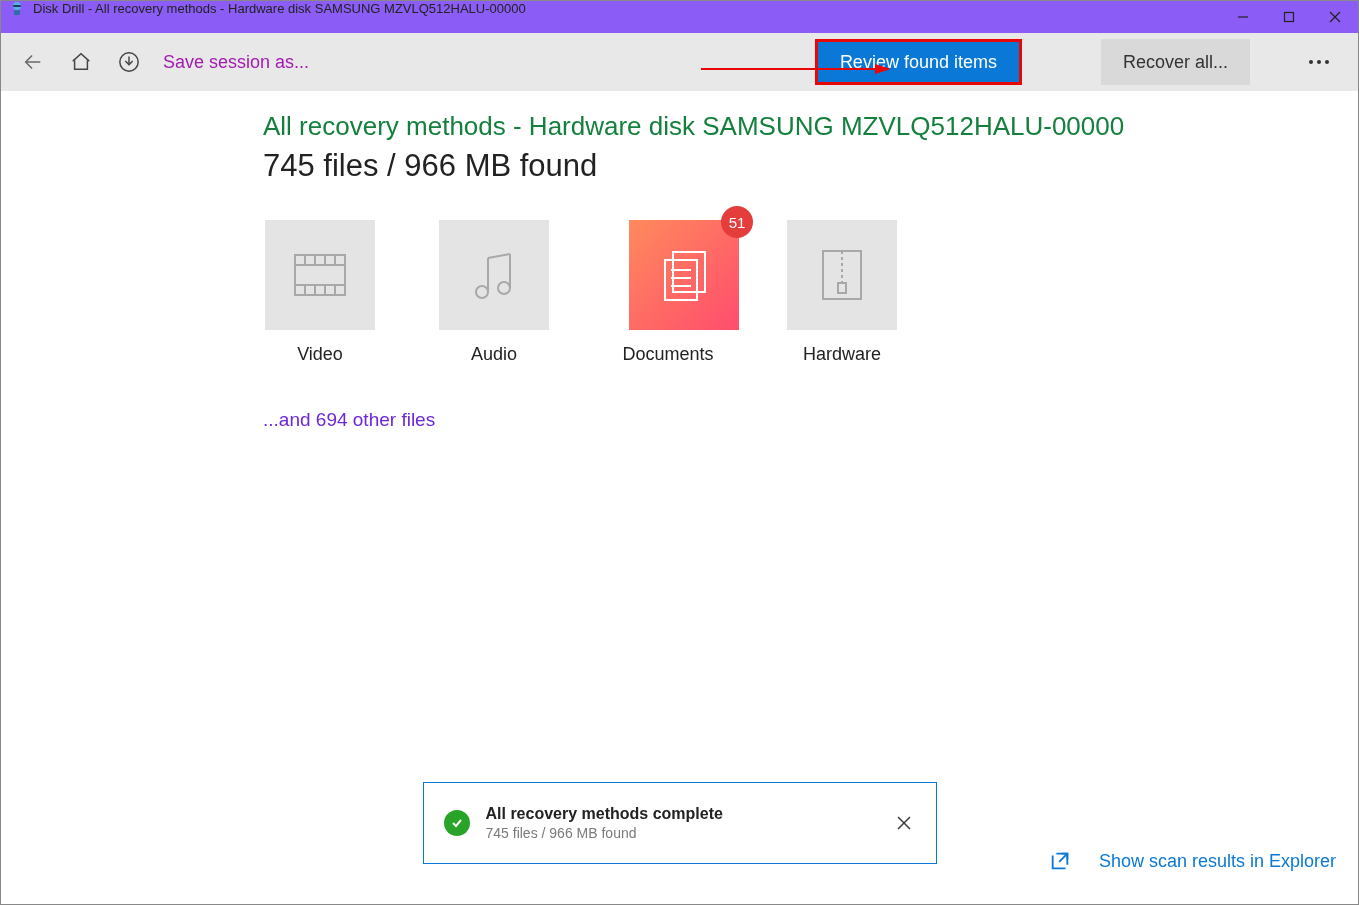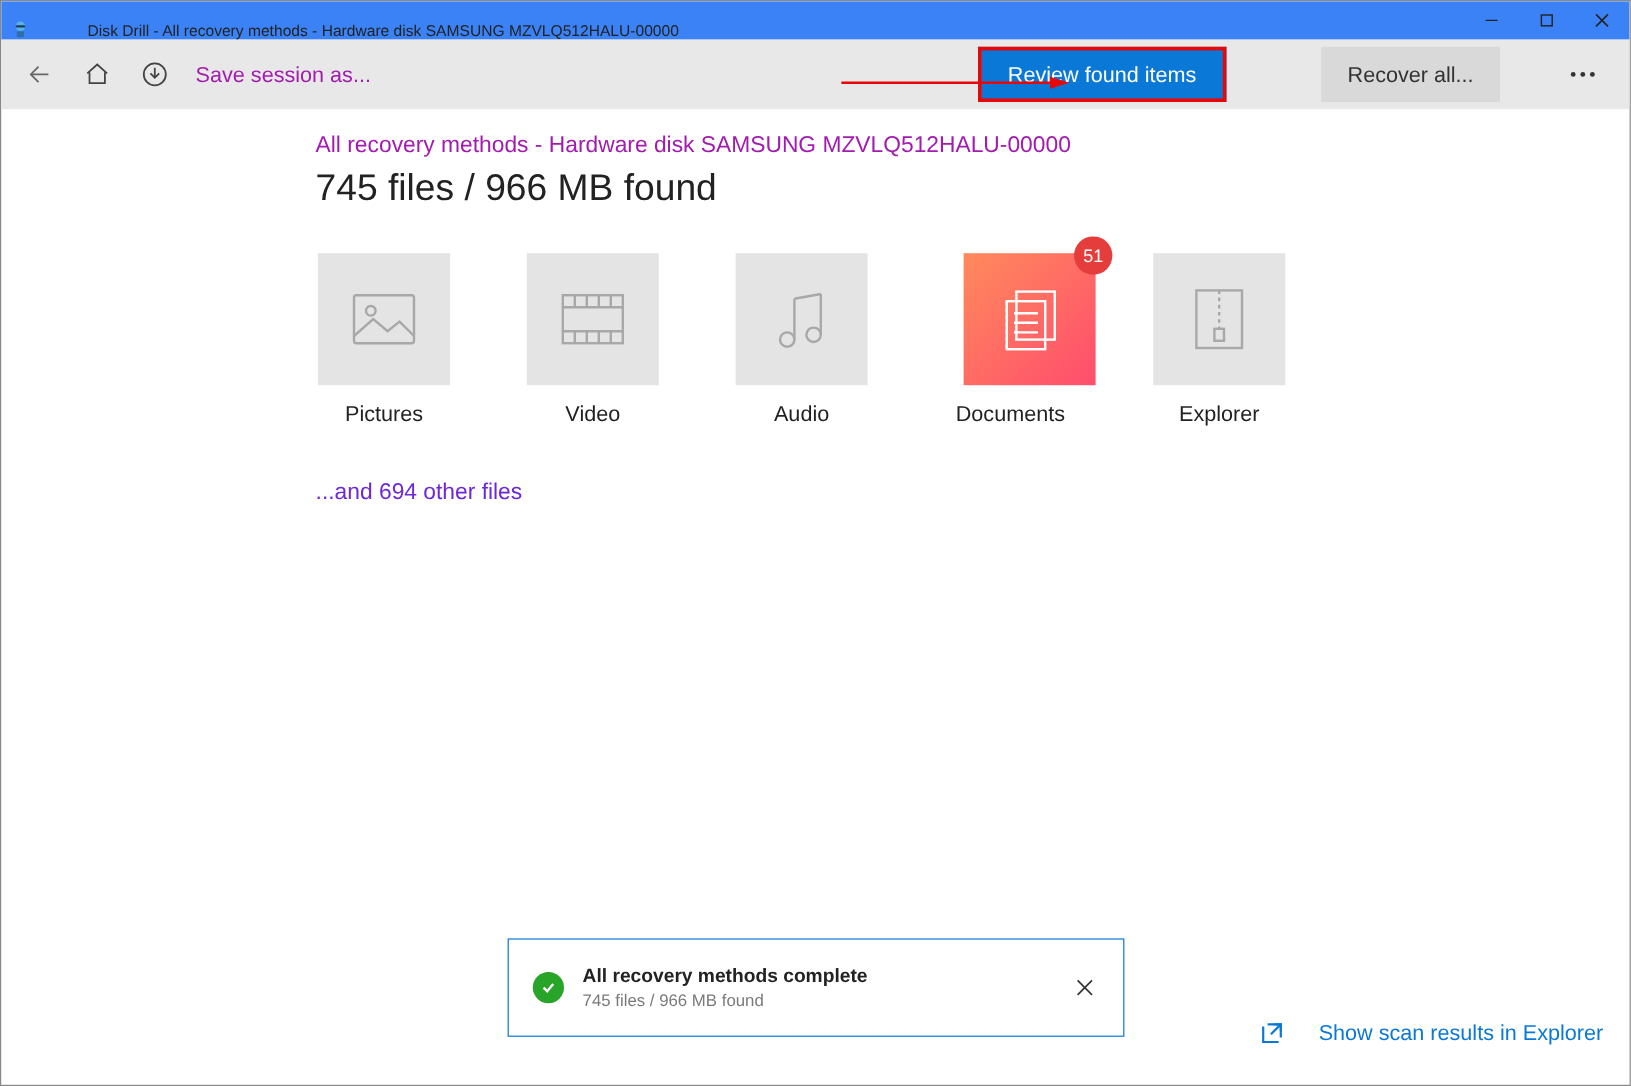--- a/index.html
+++ b/index.html
@@ -9,25 +9,24 @@
     width: 1359px;
     height: 905px;
     border: 1px solid #888;
     overflow: hidden;
     position: relative;
   }
   
   .titlebar {
     height: 32px;
     display: flex;
-    align-items: flex-end;
+    align-items: flex-start;
     padding-left: 8px;
-    background: #3b82f6;
+    background: #8b5cf6;
     font-size: 13px;
-    gap: 40px;
   }
   .titlebar .app-icon {
     width: 16px; height: 16px;
     margin-right: 8px;
     display:flex; align-items:center; justify-content:center;
   }
   .titlebar .title { flex: 1; color: #222; }
   .win-controls { display: flex; height: 100%; }
   .win-btn {
     width: 46px; height: 100%;
@@ -86,22 +85,22 @@
     left: 700px;
     width: 190px;
     height: 12px;
     pointer-events: none;
   }
   
   .content {
     padding: 20px 0 0 262px;
   }
   .breadcrumb {
-    font-size: 19px;
-    color: #a21caf;
+    font-size: 26px;
+    color: #15803d;
     margin-bottom: 6px;
   }
   .headline {
     font-size: 31px;
     color: #222;
     font-weight: 400;
     margin-bottom: 36px;
   }
   .cats {
     display: flex;
@@ -255,30 +254,20 @@
   <line x1="0" y1="6" x2="178" y2="6" stroke="#e80707" stroke-width="2"></line>
   <polygon points="190,6 174,1 174,11" fill="#e80707"></polygon>
 </svg>
 
 <div class="content">
   <div class="breadcrumb">All recovery methods - Hardware disk SAMSUNG MZVLQ512HALU-00000</div>
   <div class="headline">745 files / 966 MB found</div>
 
   <div class="cats">
 
-    <div class="cat">
-      <div class="tile">
-        <svg width="54" height="44" viewBox="0 0 54 44" fill="none" stroke="#a8a8a8" stroke-width="2">
-            <rect x="2" y="2" width="50" height="40" rx="2"></rect>
-            <circle cx="16" cy="15" r="4"></circle>
-            <polyline points="2,36 18,22 30,32 40,24 52,36"></polyline>
-          </svg>
-      </div>
-      <div class="cat-label">Pictures</div>
-    </div>
 
     <div class="cat">
       <div class="tile">
         <svg width="54" height="44" viewBox="0 0 54 44" fill="none" stroke="#a8a8a8" stroke-width="2">
             <rect x="2" y="2" width="50" height="40"></rect>
             <line x1="2" y1="12" x2="52" y2="12"></line>
             <line x1="2" y1="32" x2="52" y2="32"></line>
             <line x1="12" y1="2" x2="12" y2="12"></line>
             <line x1="22" y1="2" x2="22" y2="12"></line>
             <line x1="32" y1="2" x2="32" y2="12"></line>
@@ -321,21 +310,21 @@
     </div>
 
     <div class="cat">
       <div class="tile">
         <svg width="42" height="52" viewBox="0 0 42 52" fill="none" stroke="#a8a8a8" stroke-width="2">
             <rect x="2" y="2" width="38" height="48"></rect>
             <line x1="21" y1="2" x2="21" y2="34" stroke-dasharray="3 3"></line>
             <rect x="17" y="34" width="8" height="10"></rect>
           </svg>
       </div>
-      <div class="cat-label">Explorer</div>
+      <div class="cat-label">Hardware</div>
     </div>
 
   </div>
 
   <div class="other-files">...and 694 other files</div>
 </div>
 
 <div class="toast">
   <div class="check-circle">
     <svg width="14" height="14" viewBox="0 0 14 14" fill="none" stroke="#fff" stroke-width="2">

